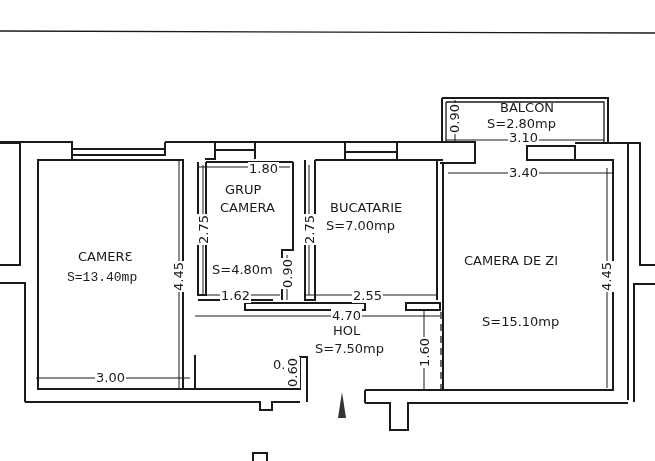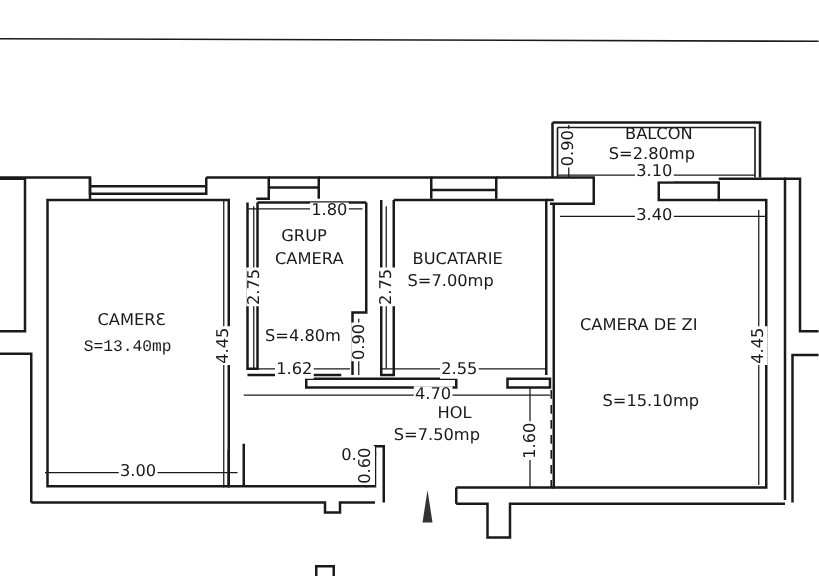--- a/index.html
+++ b/index.html
@@ -106,21 +106,21 @@
 <div class="lbl room" style="left:225px;top:183px;">GRUP</div>
 <div class="lbl room" style="left:220px;top:201px;">CAMERA</div>
 <div class="lbl room" style="left:212px;top:219px;margin-top:44px;">S=4.80m</div>
 
 <div class="lbl room" style="left:330px;top:201px;">BUCATARIE</div>
 <div class="lbl room" style="left:326px;top:219px;">S=7.00mp</div>
 
 <div class="lbl room" style="left:464px;top:254px;">CAMERA DE ZI</div>
 <div class="lbl room" style="left:482px;top:271px;margin-top:44px;">S=15.10mp</div>
 
-<div class="lbl room" style="left:350px;top:324px;">HOL</div>
+<div class="lbl room" style="left:333px;top:324px;">HOL</div>
 <div class="lbl room" style="left:315px;top:342px;">S=7.50mp</div>
 
 <div class="lbl room" style="left:500px;top:101px;">BALCON</div>
 <div class="lbl room" style="left:487px;top:117px;">S=2.80mp</div>
 
 <div class="lbl dimtxt" style="left:95px;top:371px;text-align:right;">3.00</div>
 <div class="lbl dimtxt" style="left:230px;top:162px;margin-left:18px;">1.80</div>
 <div class="lbl dimtxt" style="left:220px;top:289px;">1.62</div>
 <div class="lbl dimtxt" style="left:352px;top:289px;">2.55</div>
 <div class="lbl dimtxt" style="left:303px;top:309px;margin-left:28px;">4.70</div>

